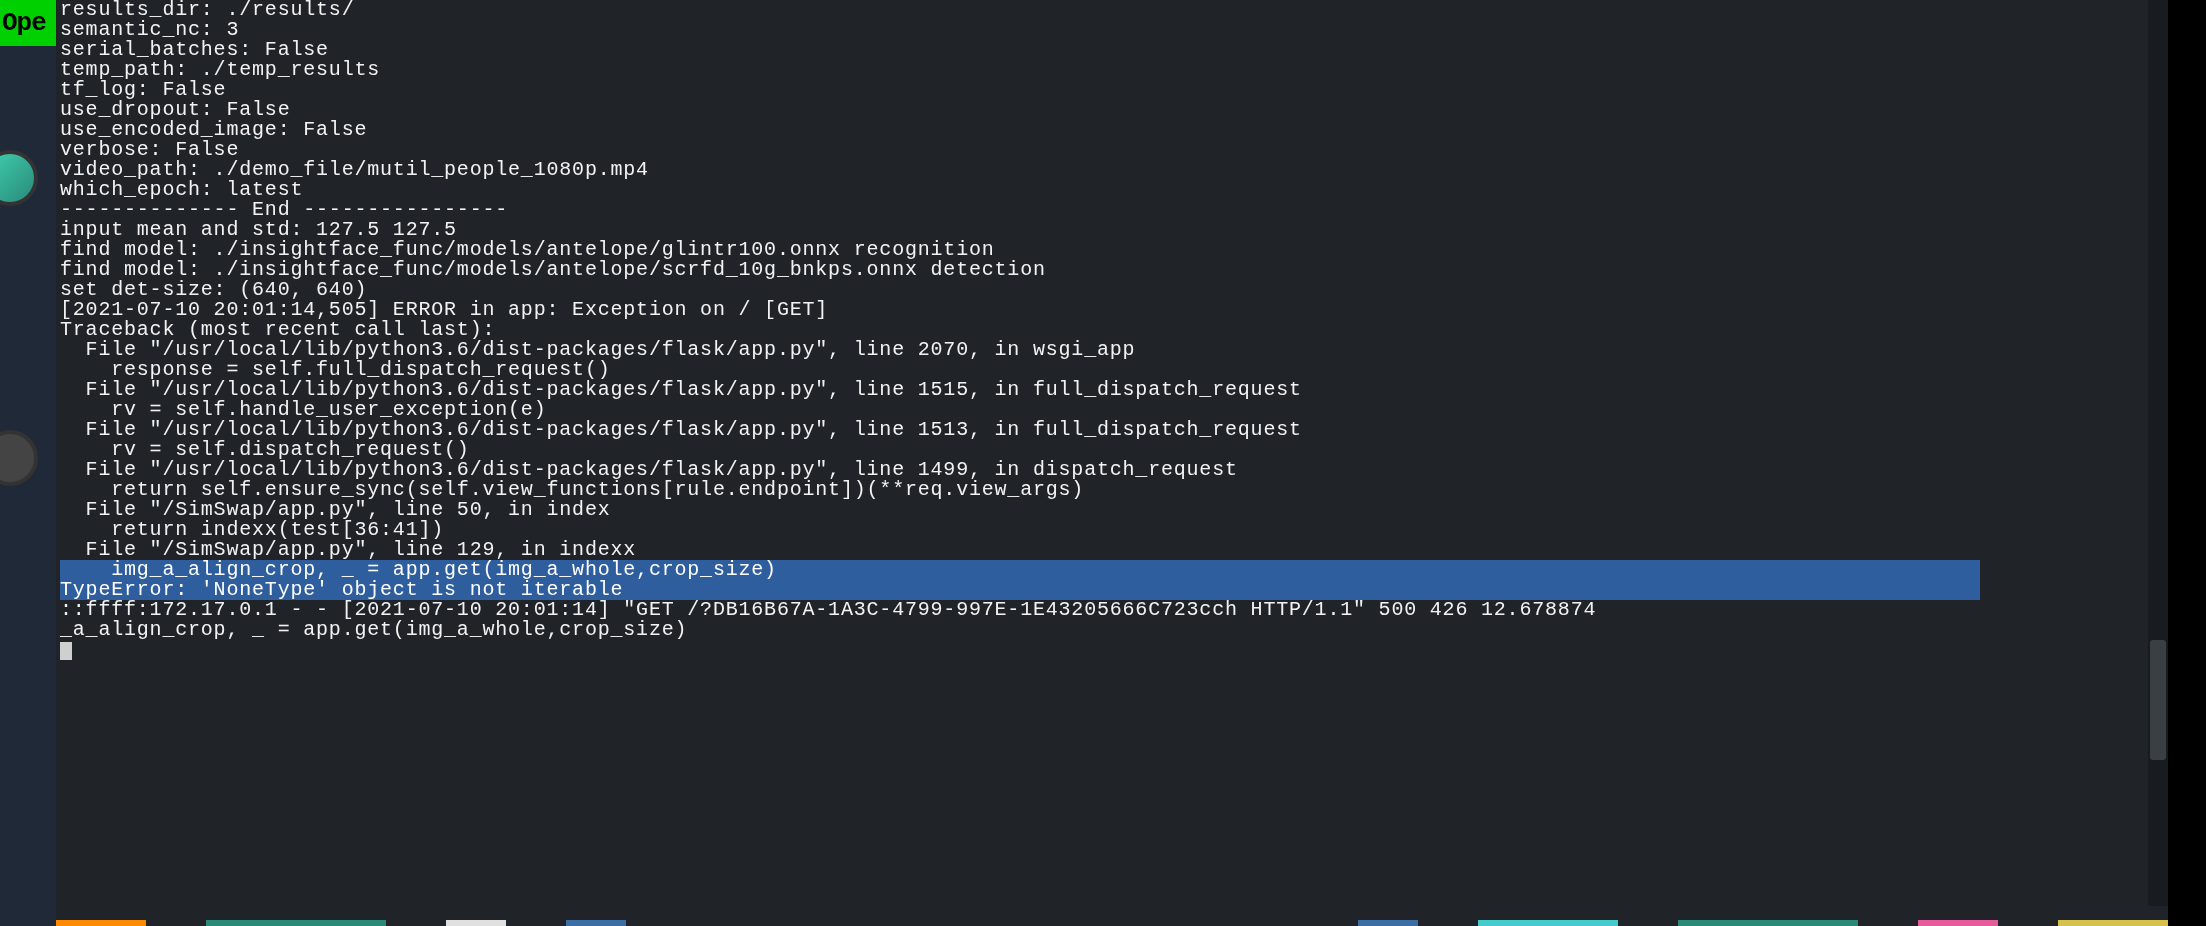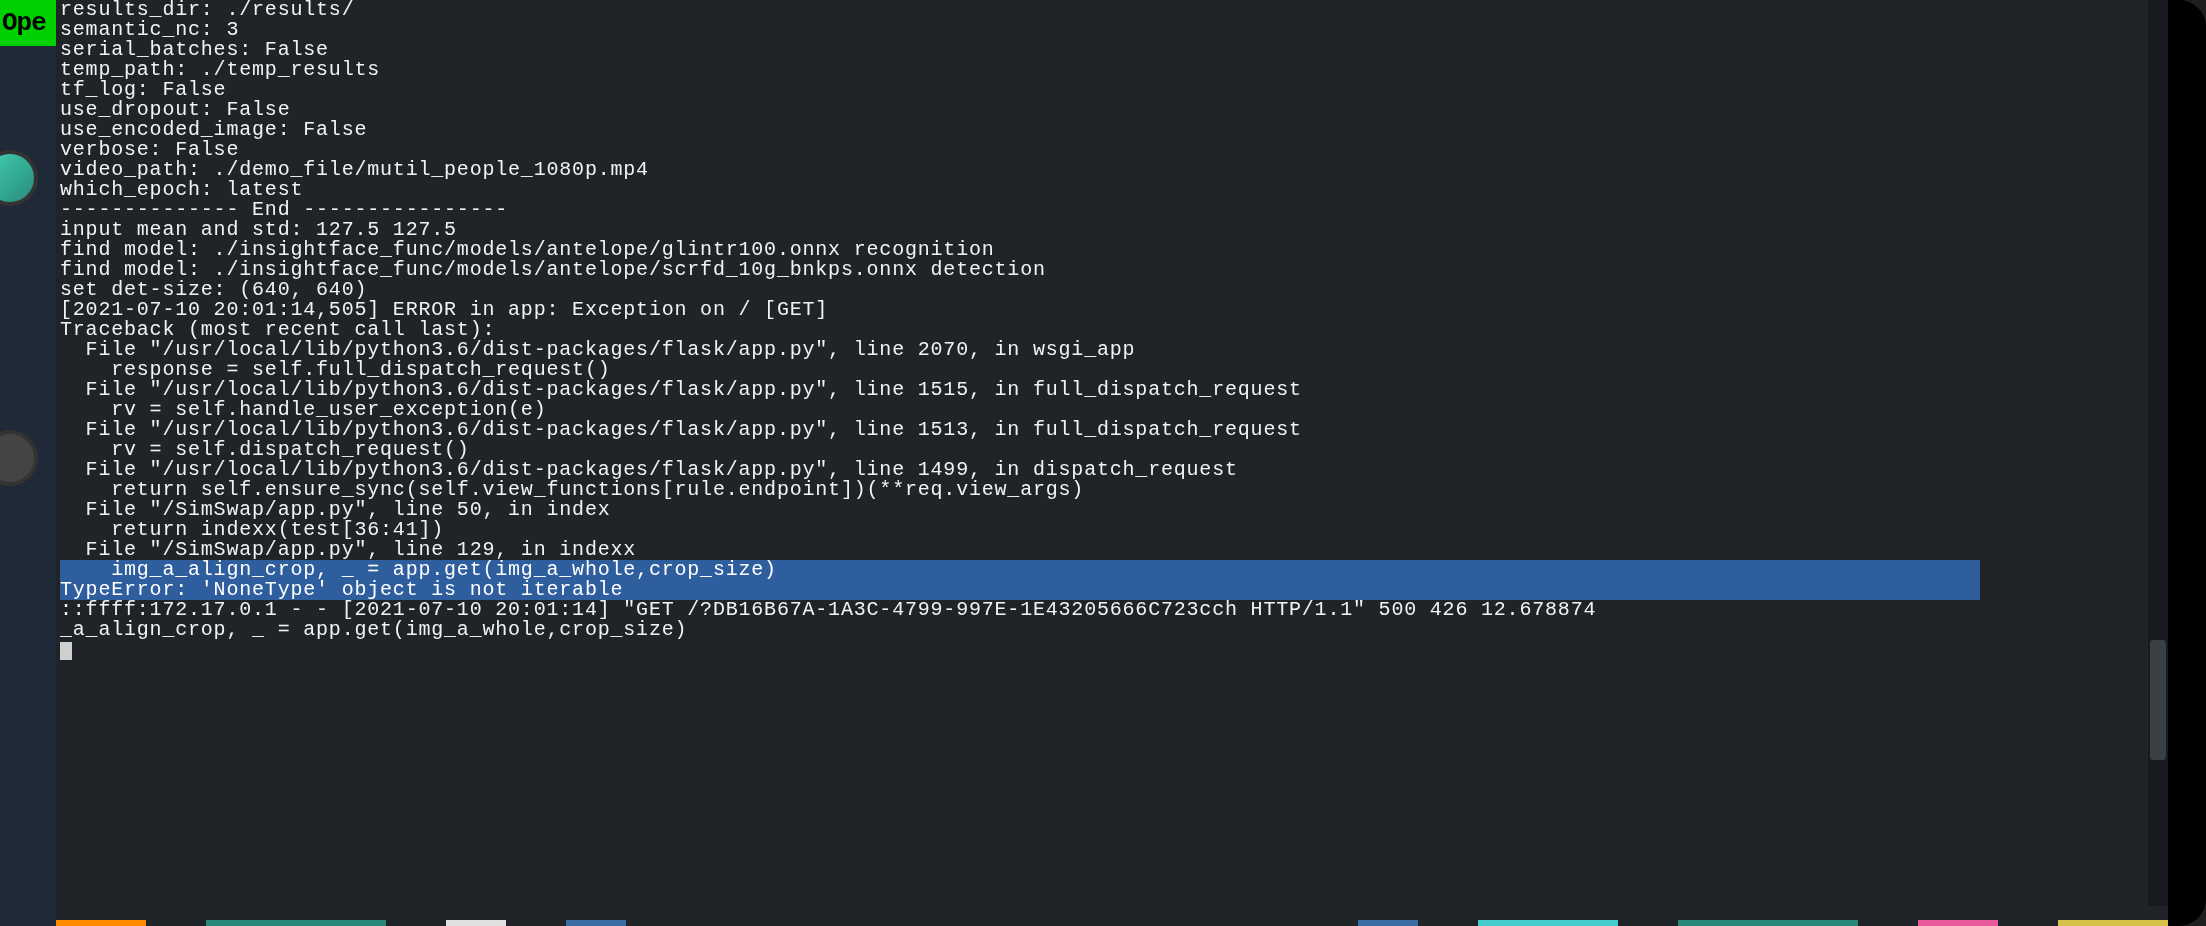--- a/index.html
+++ b/index.html
@@ -12,21 +12,20 @@
     font-size: 20px;
     line-height: 1.0;
     color: #f0f0f0;
     overflow: hidden;
   }
   .viewport {
     position: relative;
     width: 2206px;
     height: 926px;
     background: #000;
-    border-radius: 27px;
   }
   
   .left-strip {
     position: absolute;
     left: 0;
     top: 0;
     width: 56px;
     height: 926px;
     background: #1f2937;
     z-index: 1;

